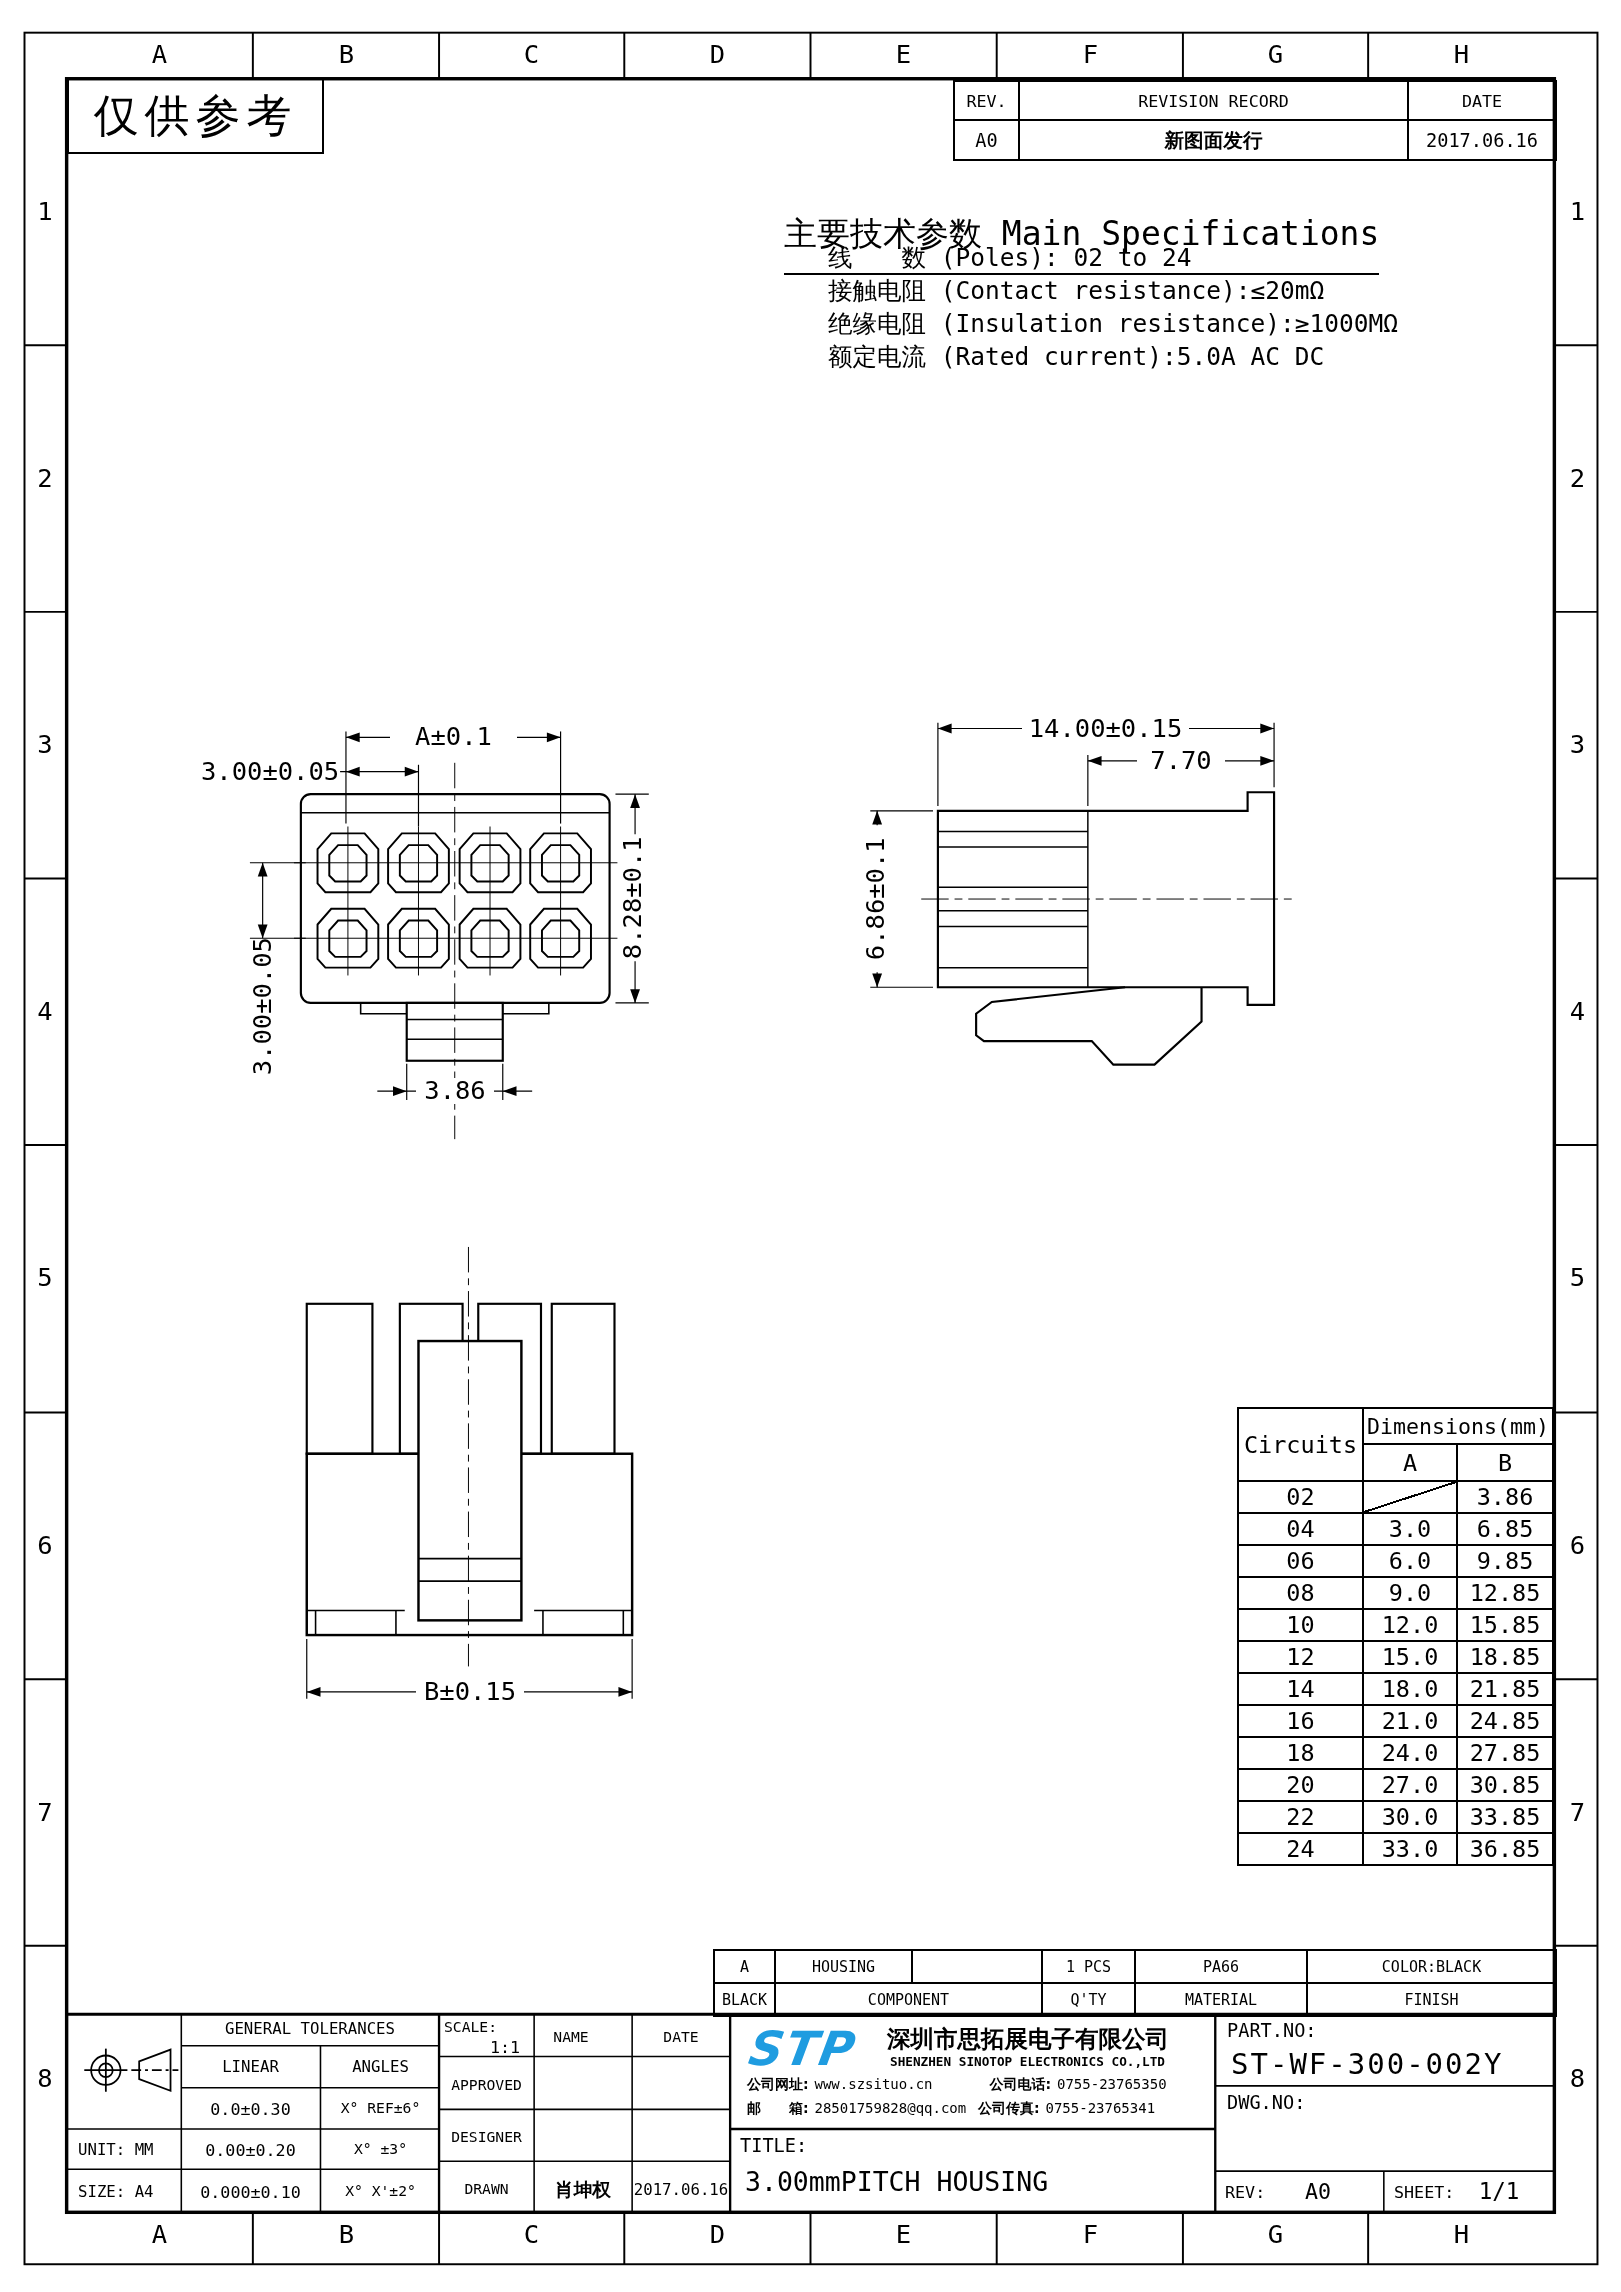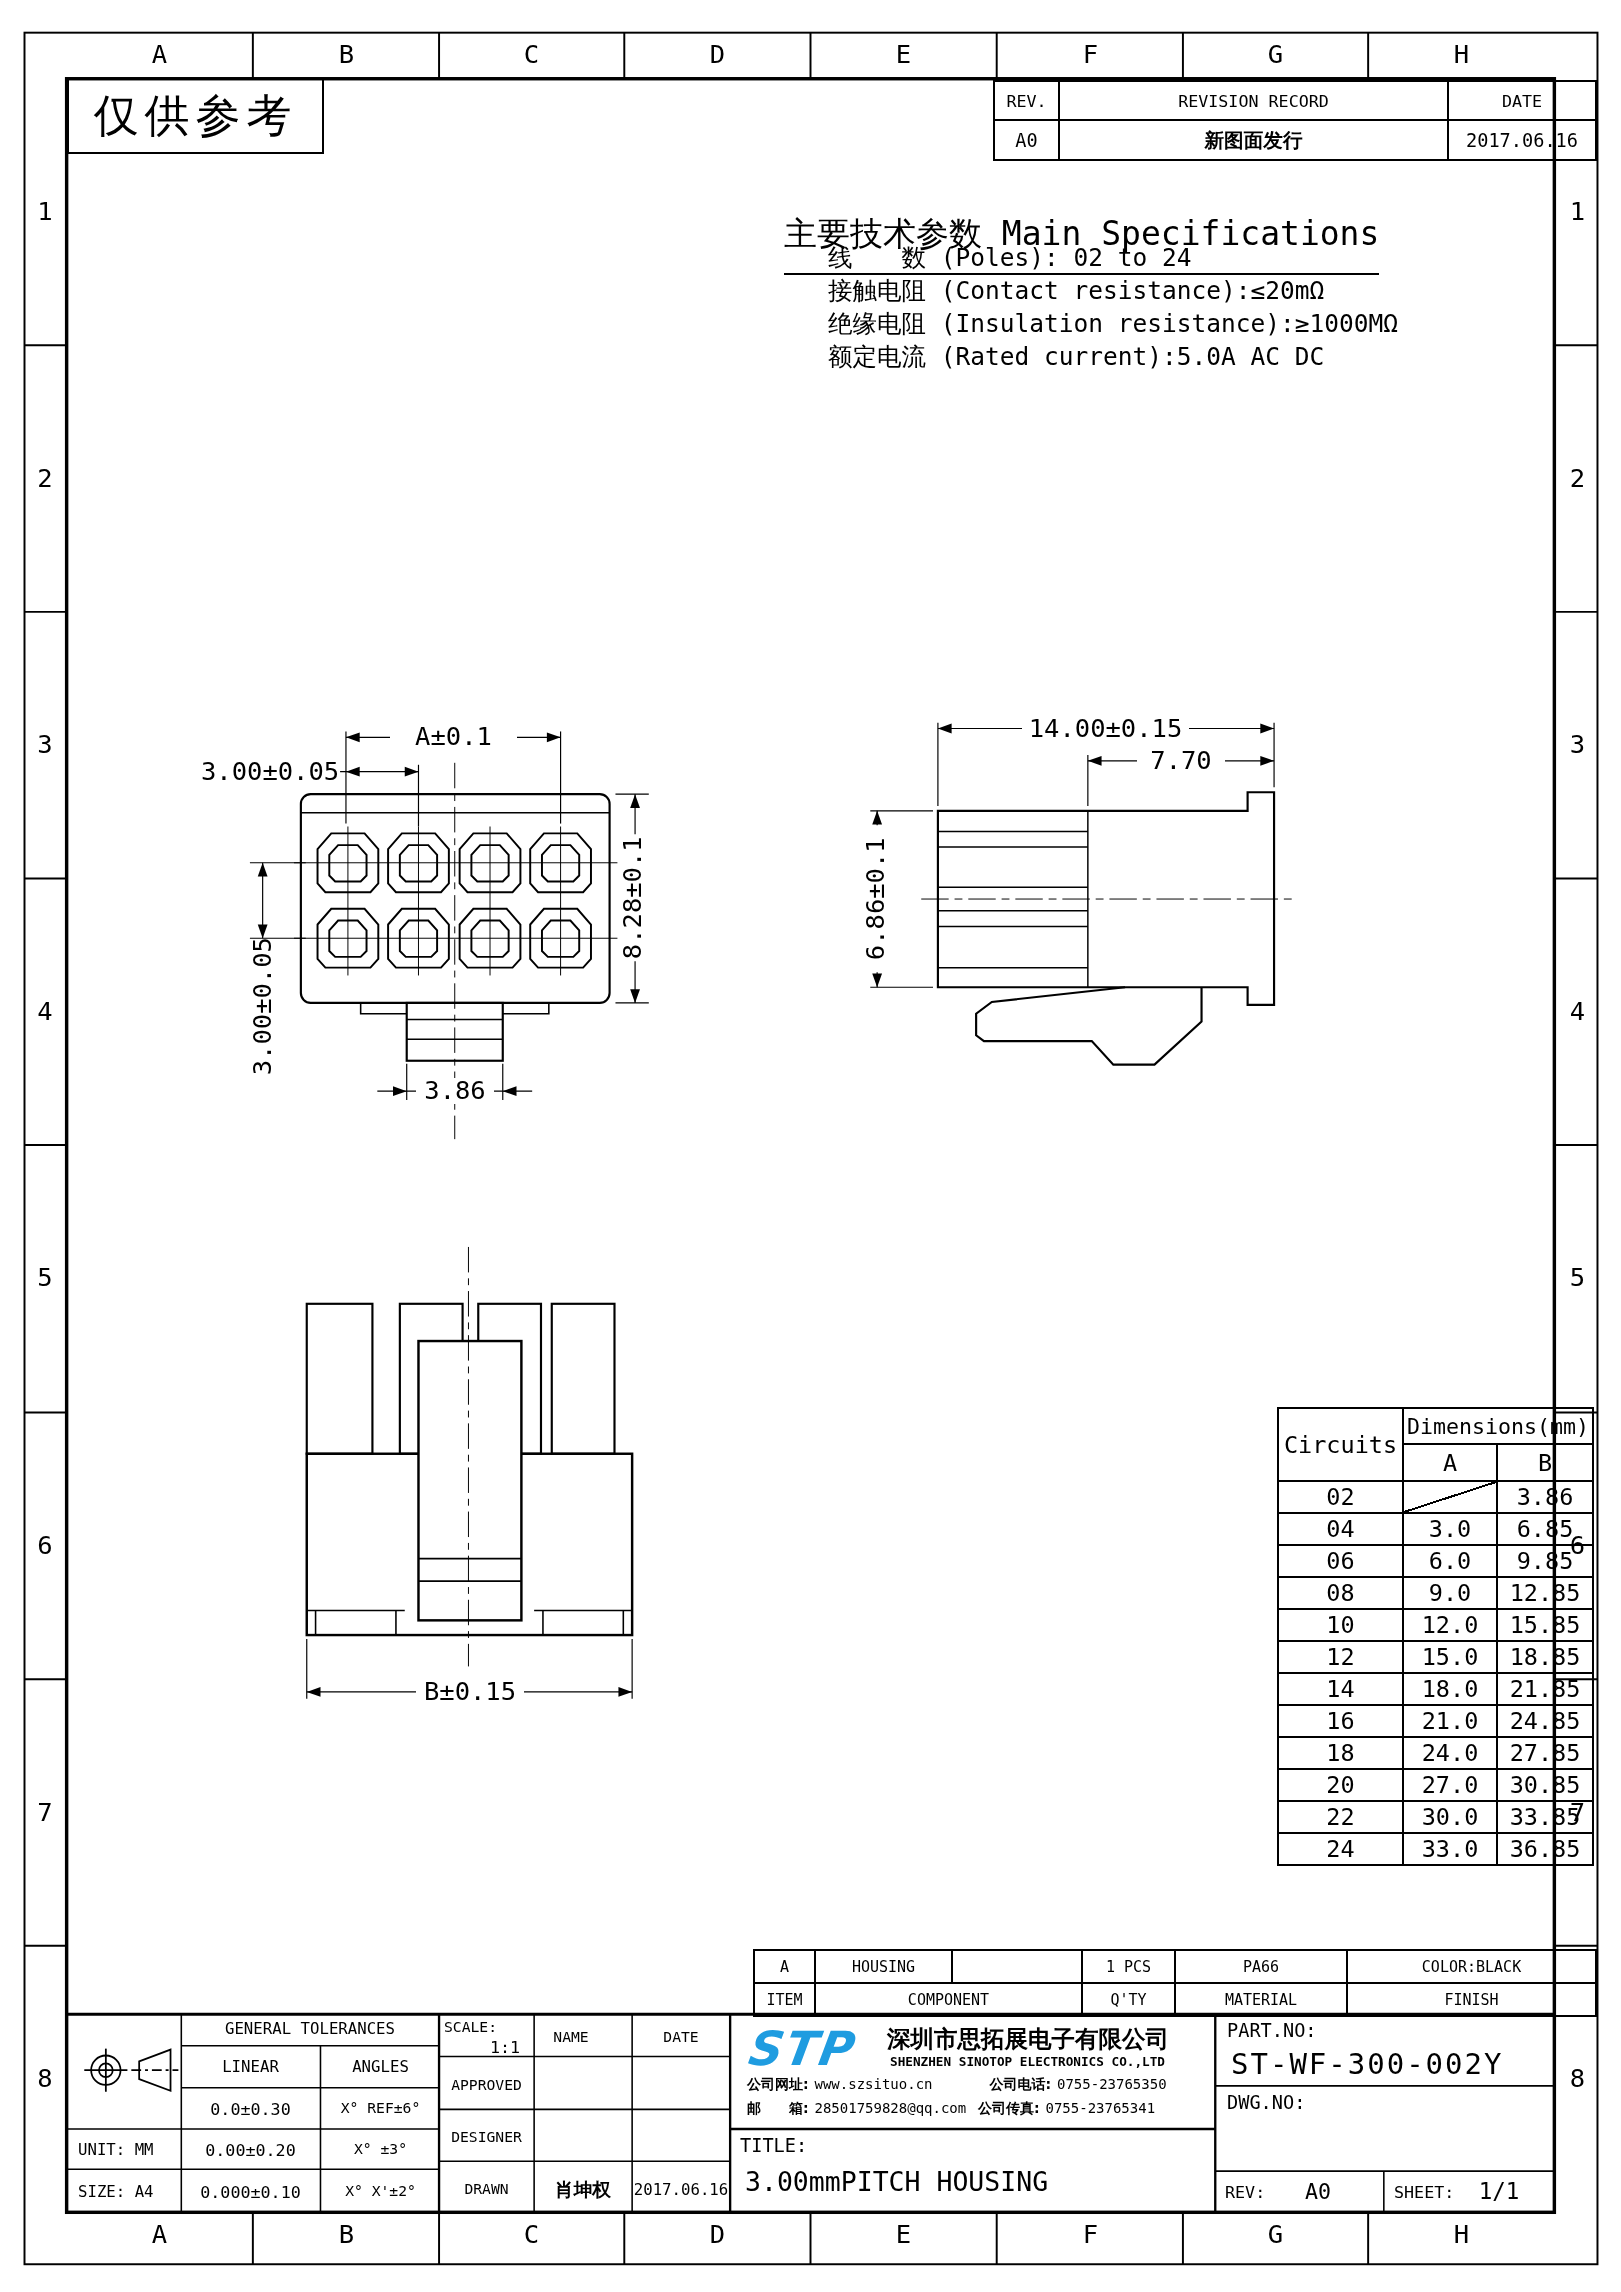--- a/index.html
+++ b/index.html
@@ -7,21 +7,21 @@
         font-family:"DejaVu Sans Mono", monospace;color:#000;}
   svg{position:absolute;left:0;top:0;}
   
   .gcol{position:absolute;width:59px;text-align:center;font-size:25.5px;line-height:35px;}
   .grow{position:absolute;width:35px;text-align:center;font-size:25.5px;line-height:35px;}
   
   .stamp{position:absolute;left:67px;top:78px;width:257px;height:76px;border:2.9px solid #000;
          box-sizing:border-box;display:flex;align-items:center;justify-content:center;
          font-size:45px;letter-spacing:5.9px;font-family:"DejaVu Sans", sans-serif;}
   
-  table{border-collapse:collapse;table-layout:fixed;margin-left:40px;}
+  table{border-collapse:collapse;table-layout:fixed;}
   td{border:2px solid #000;text-align:center;vertical-align:middle;padding:0;overflow:hidden;}
   .rev-table{position:absolute;left:953px;top:80px;width:602px;}
   .rev-table td{font-size:16.7px;}
   .rev-table .cn{font-size:19.6px;font-family:"DejaVu Sans", sans-serif;font-weight:bold;}
   .rev-table .dt{font-size:18.6px;}
   
   .spec-title{position:absolute;left:784px;top:196px;font-size:33px;border-bottom:2.5px solid #000;
               padding-bottom:16px;white-space:nowrap;margin-top:16px;}
   .spec-lines{position:absolute;left:828px;top:241px;font-size:24.5px;line-height:33px;white-space:nowrap;}
   
@@ -433,21 +433,21 @@
     <tbody>
         <tr>
       <td>A</td>
       <td>HOUSING</td>
       <td></td>
       <td>1 PCS</td>
       <td>PA66</td>
       <td>COLOR:BLACK</td>
     </tr>
     <tr>
-      <td>ITEM</td>
+      <td>BLACK</td>
       <td colspan="2">COMPONENT</td>
       <td>Q'TY</td>
       <td>MATERIAL</td>
       <td>FINISH</td>
     </tr>
   </tbody>
     </table>
 
   <div class="tb c" style="left:181px;top:2019px;width:258px;font-size:15.7px">GENERAL TOLERANCES</div>
   <div class="tb c" style="left:181px;top:2057px;width:139px;font-size:15.7px">LINEAR</div>

